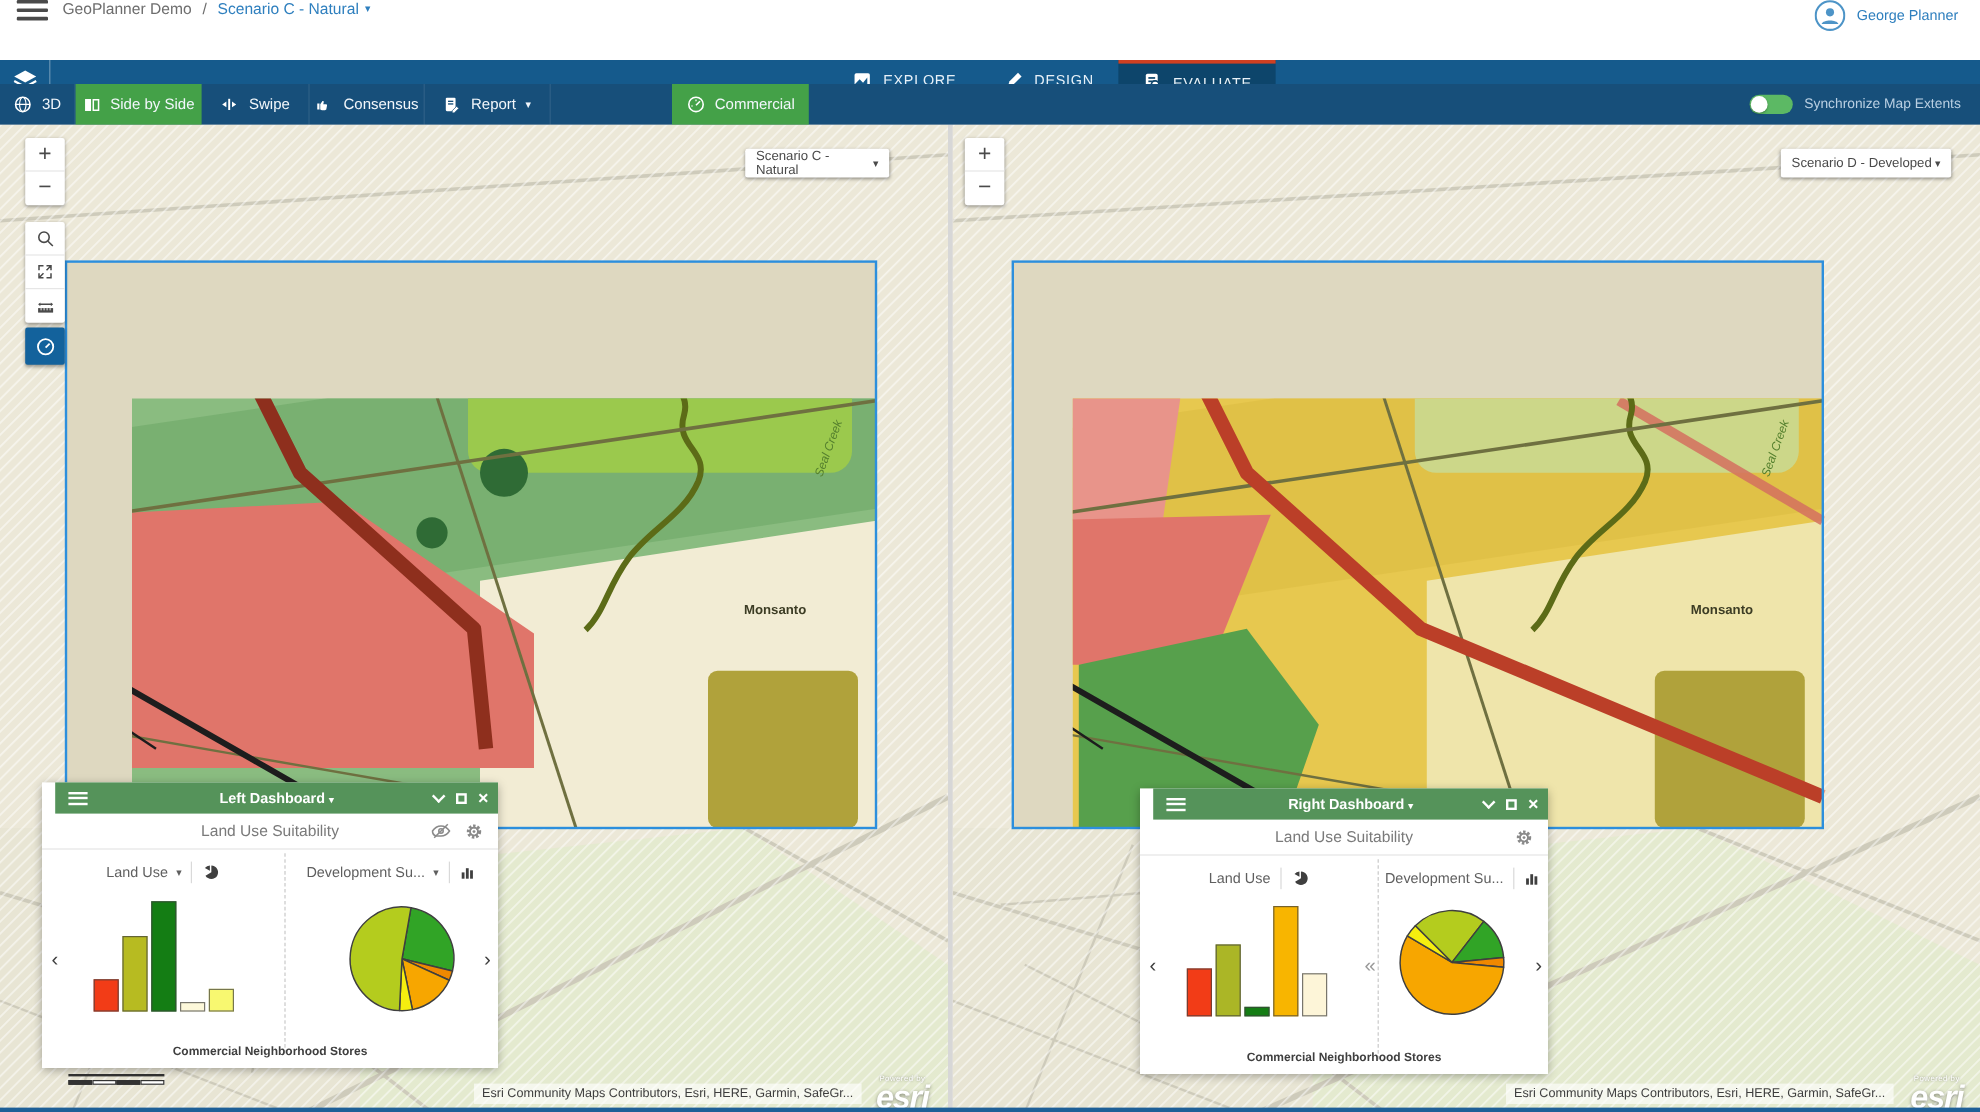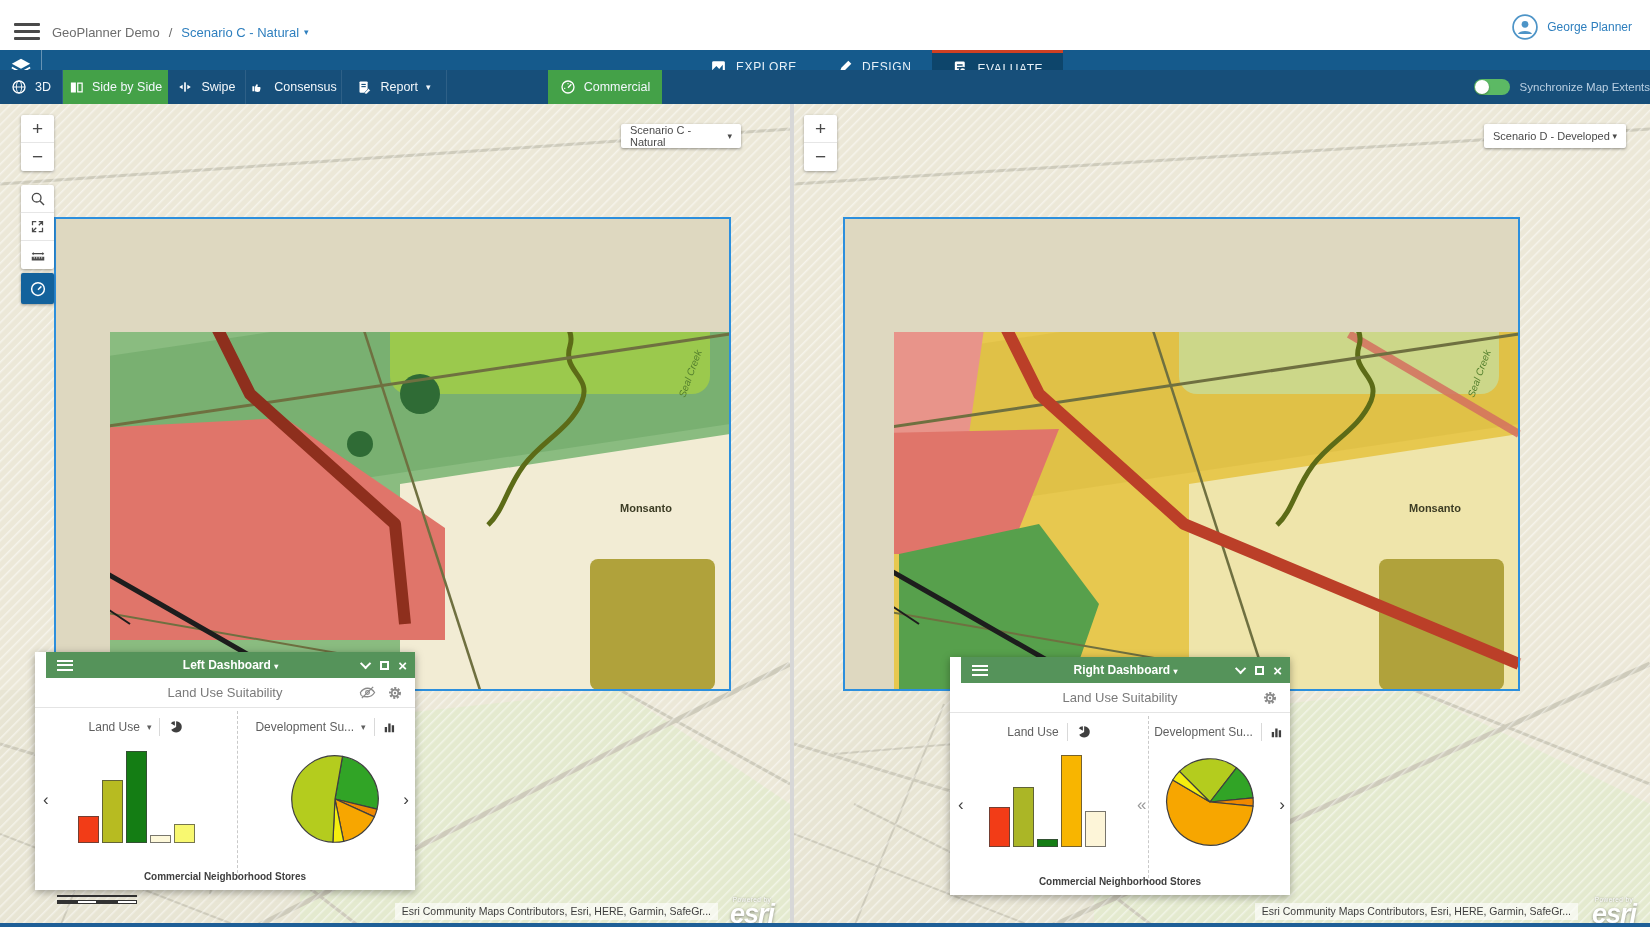--- a/index.html
+++ b/index.html
@@ -2,21 +2,21 @@
 <html><head>
 <meta charset="utf-8">
 <style>
   * { margin:0; padding:0; box-sizing:border-box; }
   html,body { width:1650px; height:927px; overflow:hidden; background:#fff;
               font-family:"Liberation Sans", sans-serif; }
   #app { position:relative; width:1650px; height:927px; overflow:hidden; }
 
   
   .topbar { position:absolute; left:0; top:0; width:100%; height:40px; background:#fff;
-            display:flex; align-items:flex-end; }
+            display:flex; align-items:flex-start; }
   .hamburger { width:26px; height:17px; margin-left:14px; display:flex; flex-direction:column;
                justify-content:space-between; cursor:pointer; }
   .hamburger div { height:3px; background:#4a4a4a; border-radius:1px; }
   .crumbs { margin-left:12px; font-size:13px; color:#6d6d6d; display:flex; align-items:center; gap:9px; }
   .crumb-link { color:#2e7fbe; cursor:pointer; display:flex; align-items:center; gap:5px; }
   .caret { font-size:9px; line-height:1; }
   .userchip { margin-left:auto; margin-right:18px; display:flex; align-items:center; gap:9px;
               color:#2e7fbe; font-size:12px; cursor:pointer; }
   .avatar { width:26px; height:26px; }
 
@@ -29,21 +29,21 @@
   .tab { display:flex; align-items:center; gap:9px; padding:0 20px; color:#e8f1f8;
          font-size:12px; letter-spacing:.6px; cursor:pointer; }
   .tab.active { background:#0d456b; border-top:3px solid #cf4022; padding-top:0; }
 
   
   .toolbar { position:absolute; left:0; top:70px; width:100%; height:34px; background:#174f7a;
              display:flex; align-items:stretch; }
   .tbtn { display:flex; align-items:center; justify-content:center; gap:8px; color:#f2f7fb;
           font-size:12.5px; cursor:pointer; border-right:1px solid rgba(255,255,255,.10); }
   .tbtn.green { background:#44a148; border-right:none;justify-content:center; }
-  .sync { margin-left:auto; display:flex; align-items:center; gap:10px; }
+  .sync { margin-left:auto; margin-right:16px; display:flex; align-items:center; gap:10px; }
   .sync-label { color:#b9cfe2; font-size:11.5px; }
   .toggle { width:36px; height:16px; border-radius:9px; background:#5cb964; position:relative; cursor:pointer; }
   .toggle .knob { position:absolute; left:1px; top:1px; width:14px; height:14px; border-radius:50%;
                   background:#fff; box-shadow:0 1px 2px rgba(0,0,0,.3); }
 
   
   #maps { position:absolute; left:0; top:104px; width:1650px; height:823px; }
   .map-panel { position:absolute; top:0; height:823px; overflow:hidden; background:#ded8c0; }
   #map-panel-left  { left:0; width:790px; }
   #map-panel-right { left:794px; width:856px; }
@@ -186,21 +186,21 @@
       </svg>
       <span>3D</span>
     </div>
     <div class="tbtn green" style="width:105px">
       <svg width="15" height="15" viewBox="0 0 24 24">
         <rect x="3" y="4" width="8" height="16" fill="#fff"></rect>
         <rect x="14" y="5" width="7" height="14" fill="none" stroke="#fff" stroke-width="2"></rect>
       </svg>
       <span>Side by Side</span>
     </div>
-    <div class="tbtn" style="width:78px">
+    <div class="tbtn" style="width:90px">
       <svg width="16" height="14" viewBox="0 0 24 24">
         <rect x="10.6" y="4" width="2.8" height="16" fill="#fff"></rect>
         <path d="M8 8v8L2 12z" fill="#fff"></path>
           <path d="M16 8v8l6-4z" fill="#fff"></path>
       </svg>
       <span>Swipe</span>
     </div>
     <div class="tbtn" style="width:96px">
       <svg width="16" height="15" viewBox="0 0 24 24">
         <path d="M3 10h3v8H3zM7 18c3 1.5 6 1.5 8 0l1-5c.3-1.5-.5-2-2-2h-3l.7-3c.2-1-1.5-1.8-2.2-.8L7 11z" fill="#fff"></path>

